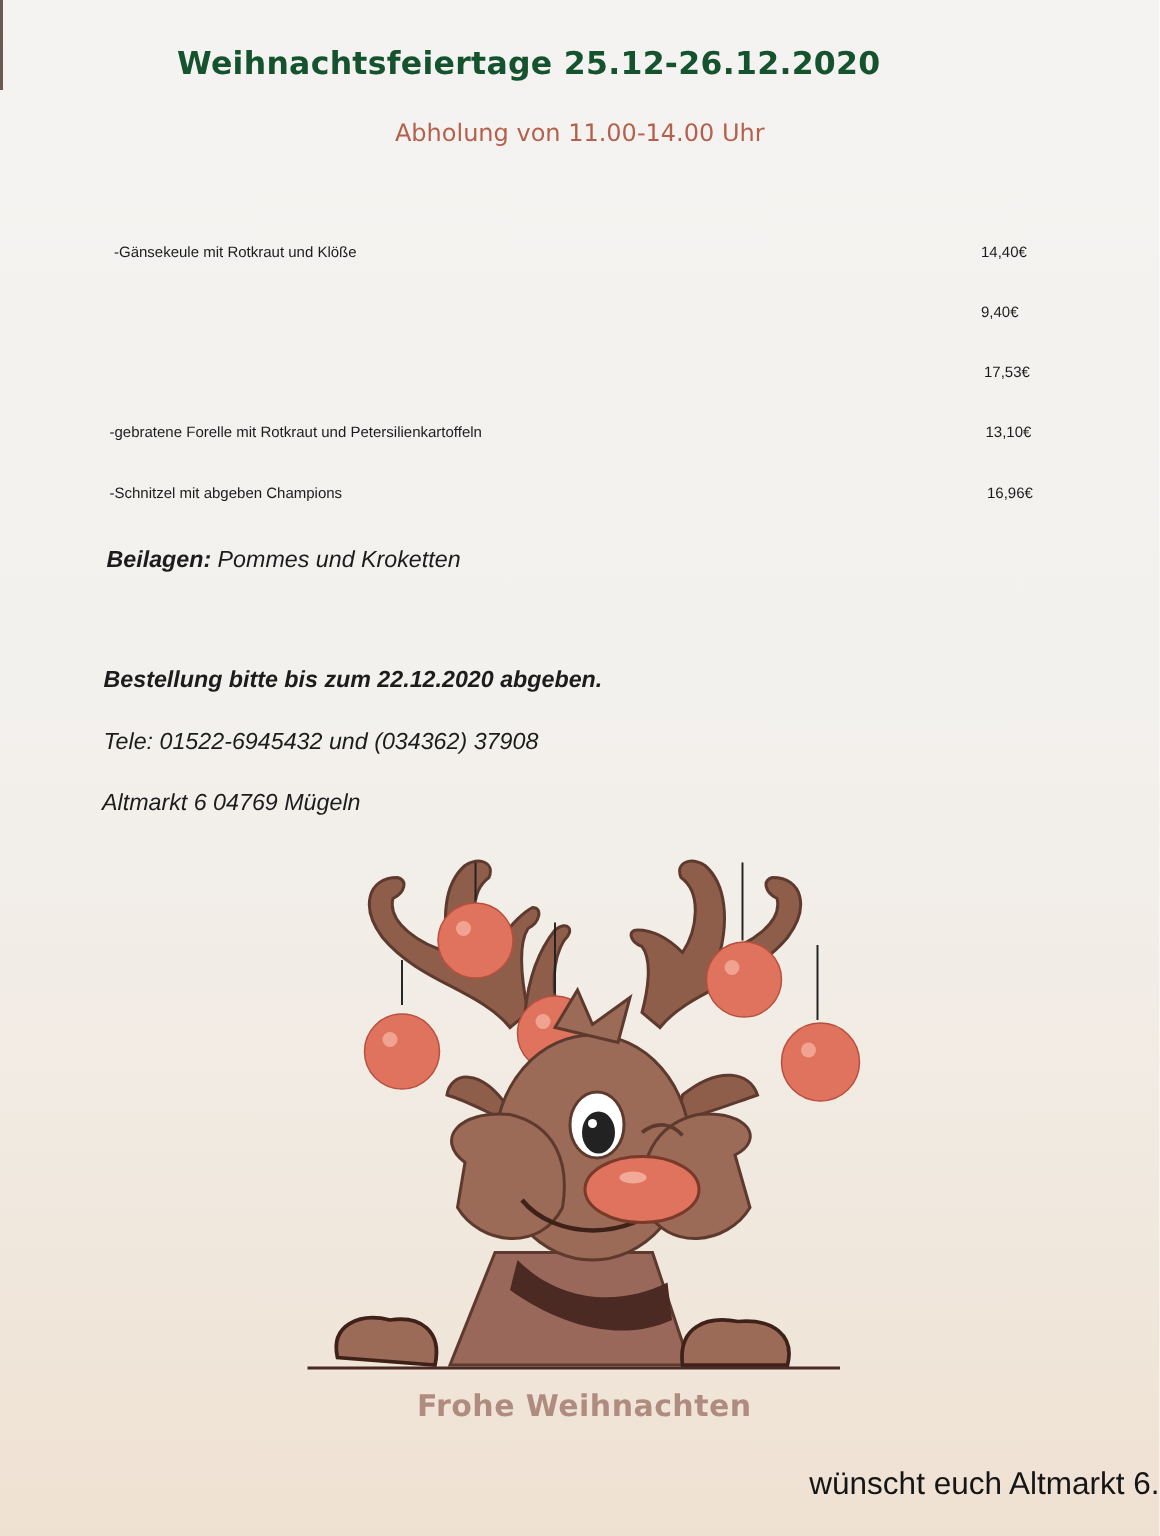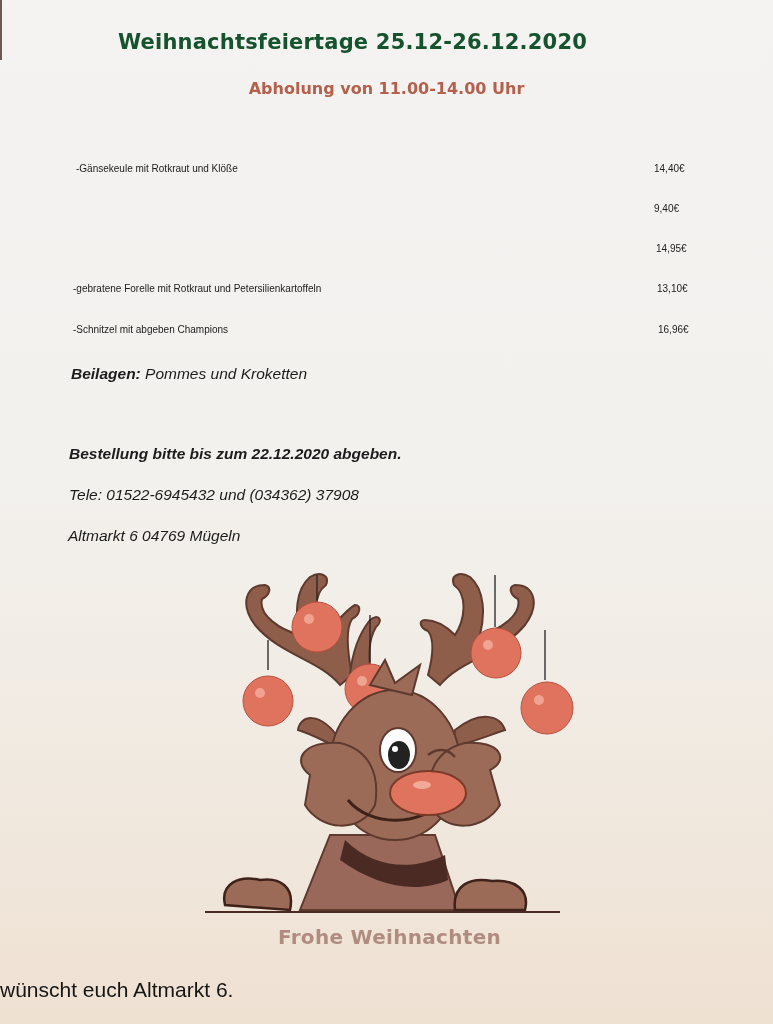--- a/index.html
+++ b/index.html
@@ -9,34 +9,34 @@
       font-family: "Liberation Sans", "DejaVu Sans", sans-serif;
     }
     .left-edge { position: absolute; left: 0; top: 0; width: 2px; height: 60px; background: #6b5a52; }
     .title {
       position: absolute; left: 0; width: 705px; text-align: center;
       top: 30px; font-size: 21px; font-weight: bold; color: #14532d; letter-spacing: 0.2px;
       font-family: "DejaVu Sans", sans-serif;
     }
     .subtitle {
       position: absolute; left: 0; width: 773px; text-align: center;
-      top: 79px; font-size: 16px; font-weight: bold; color: #b5604c;
+      top: 79px; font-size: 16px; font-weight: normal; color: #b5604c;
       font-family: "DejaVu Sans", sans-serif;
     }
     .menu-row { position: absolute; left: 0; width: 773px; height: 24px; font-size: 10px; color: #1c1c1c; }
     .menu-row .name { position: absolute; white-space: nowrap; }
     .menu-row .price { position: absolute; white-space: nowrap; }
     .info { position: absolute; font-size: 15.5px; color: #1c1c1c; white-space: nowrap; font-style: italic; }
     .info b { font-weight: bold; }
     .greet {
       position: absolute; left: 278px; top: 925px; font-size: 20px; font-weight: bold;
       color: #b08c80; font-family: "DejaVu Sans", sans-serif; letter-spacing: 0.3px;
     }
     .wish {
-      position: absolute; left: 0; width: 773px; text-align: left; top: 978px;
+      position: absolute; left: 0; width: 773px; text-align: right; top: 978px;
       font-size: 21px; color: #151515;
     }
     .reindeer { position: absolute; left: 200px; top: 565px; }
   </style>
 </head>
 <body>
 
 <div class="left-edge"></div>
 
 <div class="title">Weihnachtsfeiertage 25.12-26.12.2020</div>
@@ -44,21 +44,21 @@
 
 <div>
   <div class="menu-row" style="top:163px">
     <span class="name" style="left:76px">-Gänsekeule mit Rotkraut und Klöße</span>
     <span class="price" style="left:654px">14,40€</span>
   </div>
   <div class="menu-row" style="top:203px">
     <span class="price" style="left:654px">9,40€</span>
   </div>
   <div class="menu-row" style="top:243px">
-    <span class="price" style="left:656px">14,95€</span>
+    <span class="price" style="left:656px">17,53€</span>
   </div>
   <div class="menu-row" style="top:283px">
     <span class="name" style="left:73px">-gebratene Forelle mit Rotkraut und Petersilienkartoffeln</span>
     <span class="price" style="left:657px">13,10€</span>
   </div>
   <div class="menu-row" style="top:324px">
     <span class="name" style="left:73px">-Schnitzel mit abgeben Champions</span>
     <span class="price" style="left:658px">16,96€</span>
   </div>
   <div class="info" style="left:71px; top:365px">

